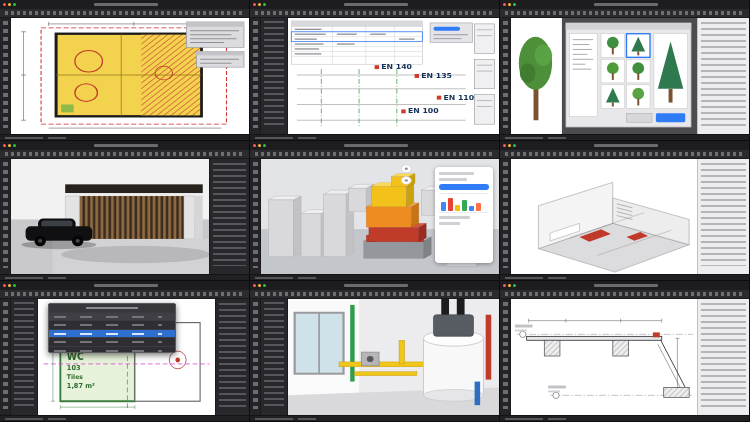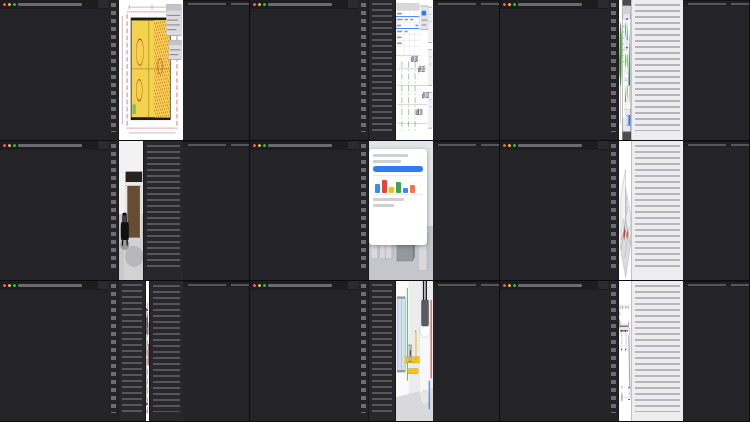--- a/index.html
+++ b/index.html
@@ -1,18 +1,18 @@
 <!DOCTYPE html>
 <html><head>
 <meta charset="utf-8">
 <style>
 *{margin:0;padding:0;box-sizing:border-box}
 html,body{width:750px;height:422px;overflow:hidden;background:#0c0c0e;font-family:"DejaVu Sans",sans-serif}
 .grid{display:grid;grid-template-columns:250px 250px 250px;grid-template-rows:141px 140px 141px;width:750px;height:422px}
-.app{display:flex;flex-direction:row;background:#242428;border-right:1px solid #0c0c0e;border-bottom:1px solid #0c0c0e;overflow:hidden;position:relative}
+.app{display:flex;flex-direction:column;background:#242428;border-right:1px solid #0c0c0e;border-bottom:1px solid #0c0c0e;overflow:hidden;position:relative}
 .titlebar{height:9px;background:#1d1d20;display:flex;align-items:center;padding:0 3px;flex:0 0 auto}
 .tl{width:3px;height:3px;border-radius:50%;margin-right:2px;flex:0 0 auto}
 .tl.r{background:#ff5f57}.tl.y{background:#febc2e}.tl.g{background:#28c840}
 .title-skel{height:2.5px;width:64px;background:#6a6a70;border-radius:1px;margin:0 auto}
 .tspace{width:13px;flex:0 0 auto}
 .tbar{height:9px;background:#2b2b2f;border-bottom:1px solid #1a1a1d;display:flex;align-items:center;flex:0 0 auto}
 .icons{height:4px;flex:1;margin:0 5px;background:repeating-linear-gradient(90deg,#6d6d72 0 3px,transparent 3px 6px)}
 .main{flex:1;display:flex;min-height:0}
 .lstrip{width:11px;background:#242428;border-right:1px solid #1a1a1d;flex:0 0 auto}
 .vicons{width:5px;height:92%;margin:3px auto 0;background:repeating-linear-gradient(180deg,#6d6d72 0 4px,transparent 4px 8px)}

